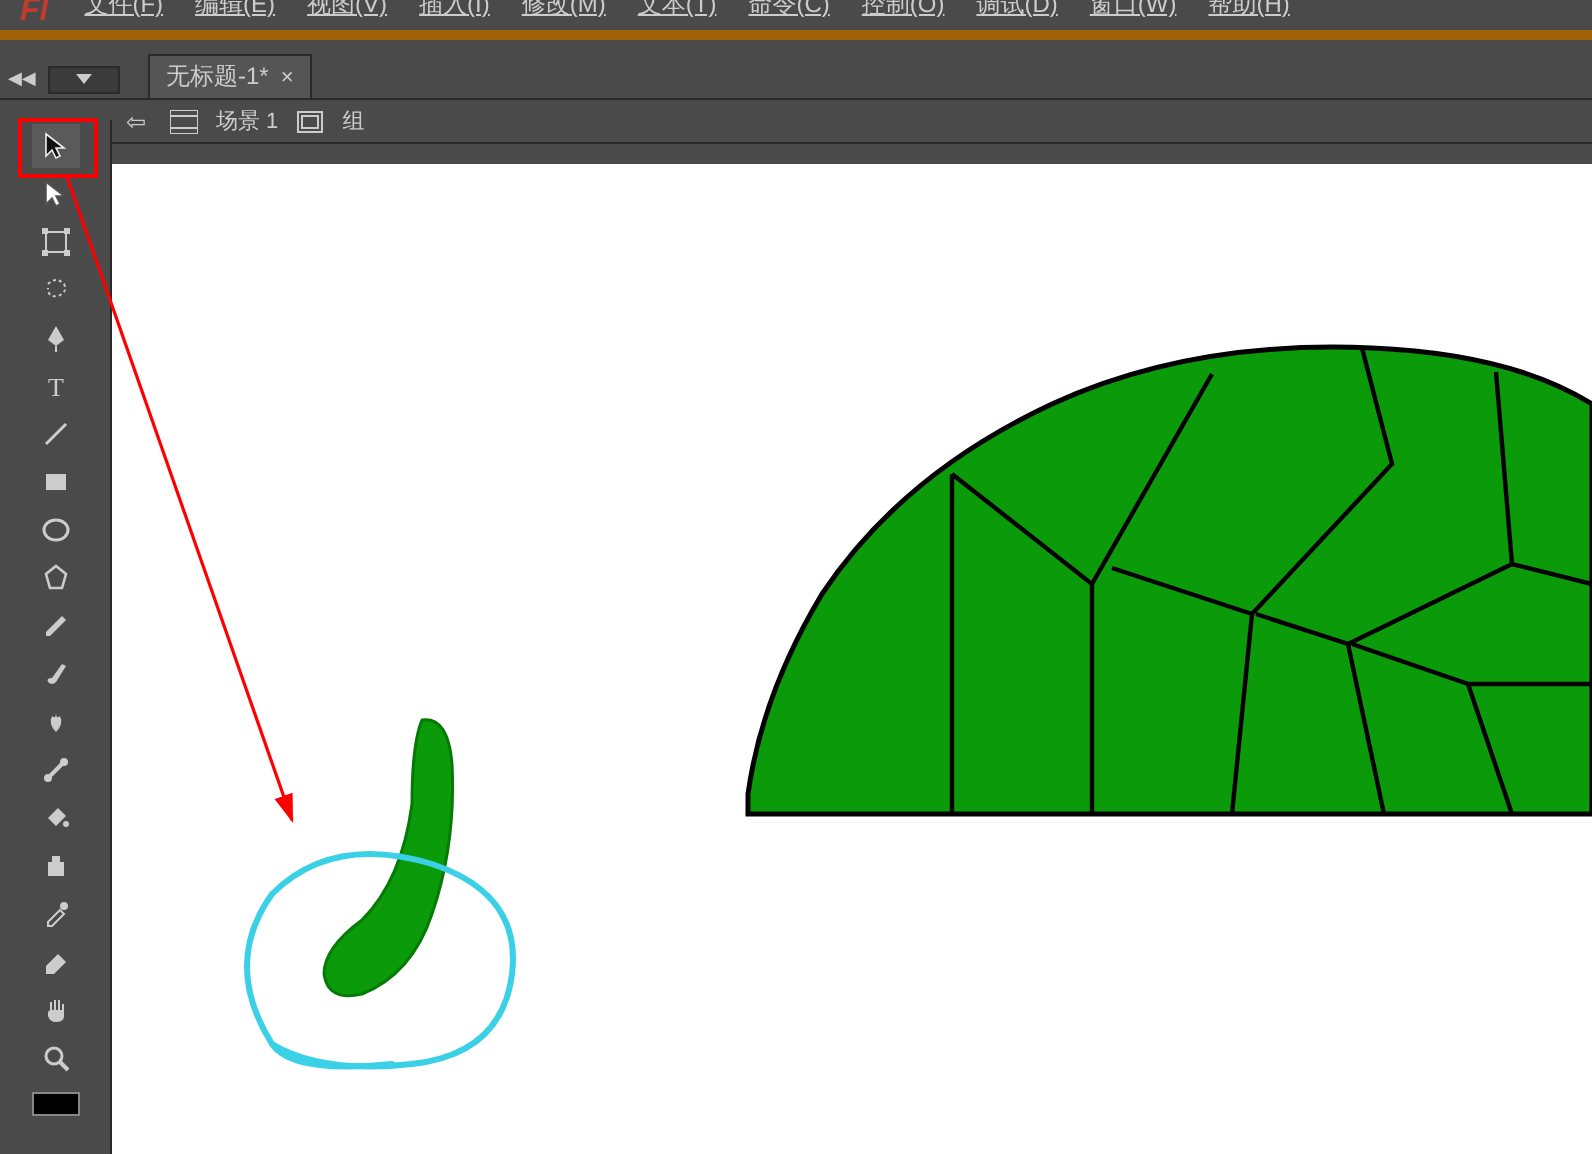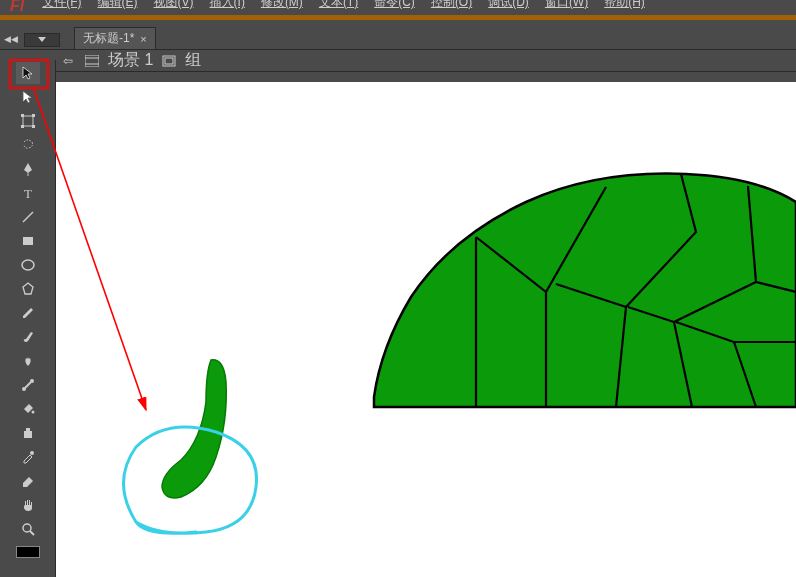--- a/index.html
+++ b/index.html
@@ -37,21 +37,21 @@
     display: flex; align-items: center; gap: 6px;
     margin-left: 14px;
   }
   .doc-tab .close { font-size: 11px; }
   .editbar {
     height: 22px; background: #4a4a4a;
     display: flex; align-items: center; padding-left: 60px;
     gap: 8px; border-bottom: 1px solid #2a2a2a;
   }
   .eb-icon { width: 16px; height: 16px; display: flex; align-items: center; justify-content: center; }
-  .eb-text { font-size: 16px; }
+  .eb-text { font-size: 11px; }
   .toolbar {
     position: absolute; left: 0; top: 60px; width: 56px;
     bottom: 0; background: #4a4a4a; border-right: 1px solid #2a2a2a;
     display: flex; flex-direction: column; align-items: center;
     padding-top: 2px; gap: 2px;
   }
   .tool {
     width: 24px; height: 22px; display: flex;
     align-items: center; justify-content: center;
     position: relative;

